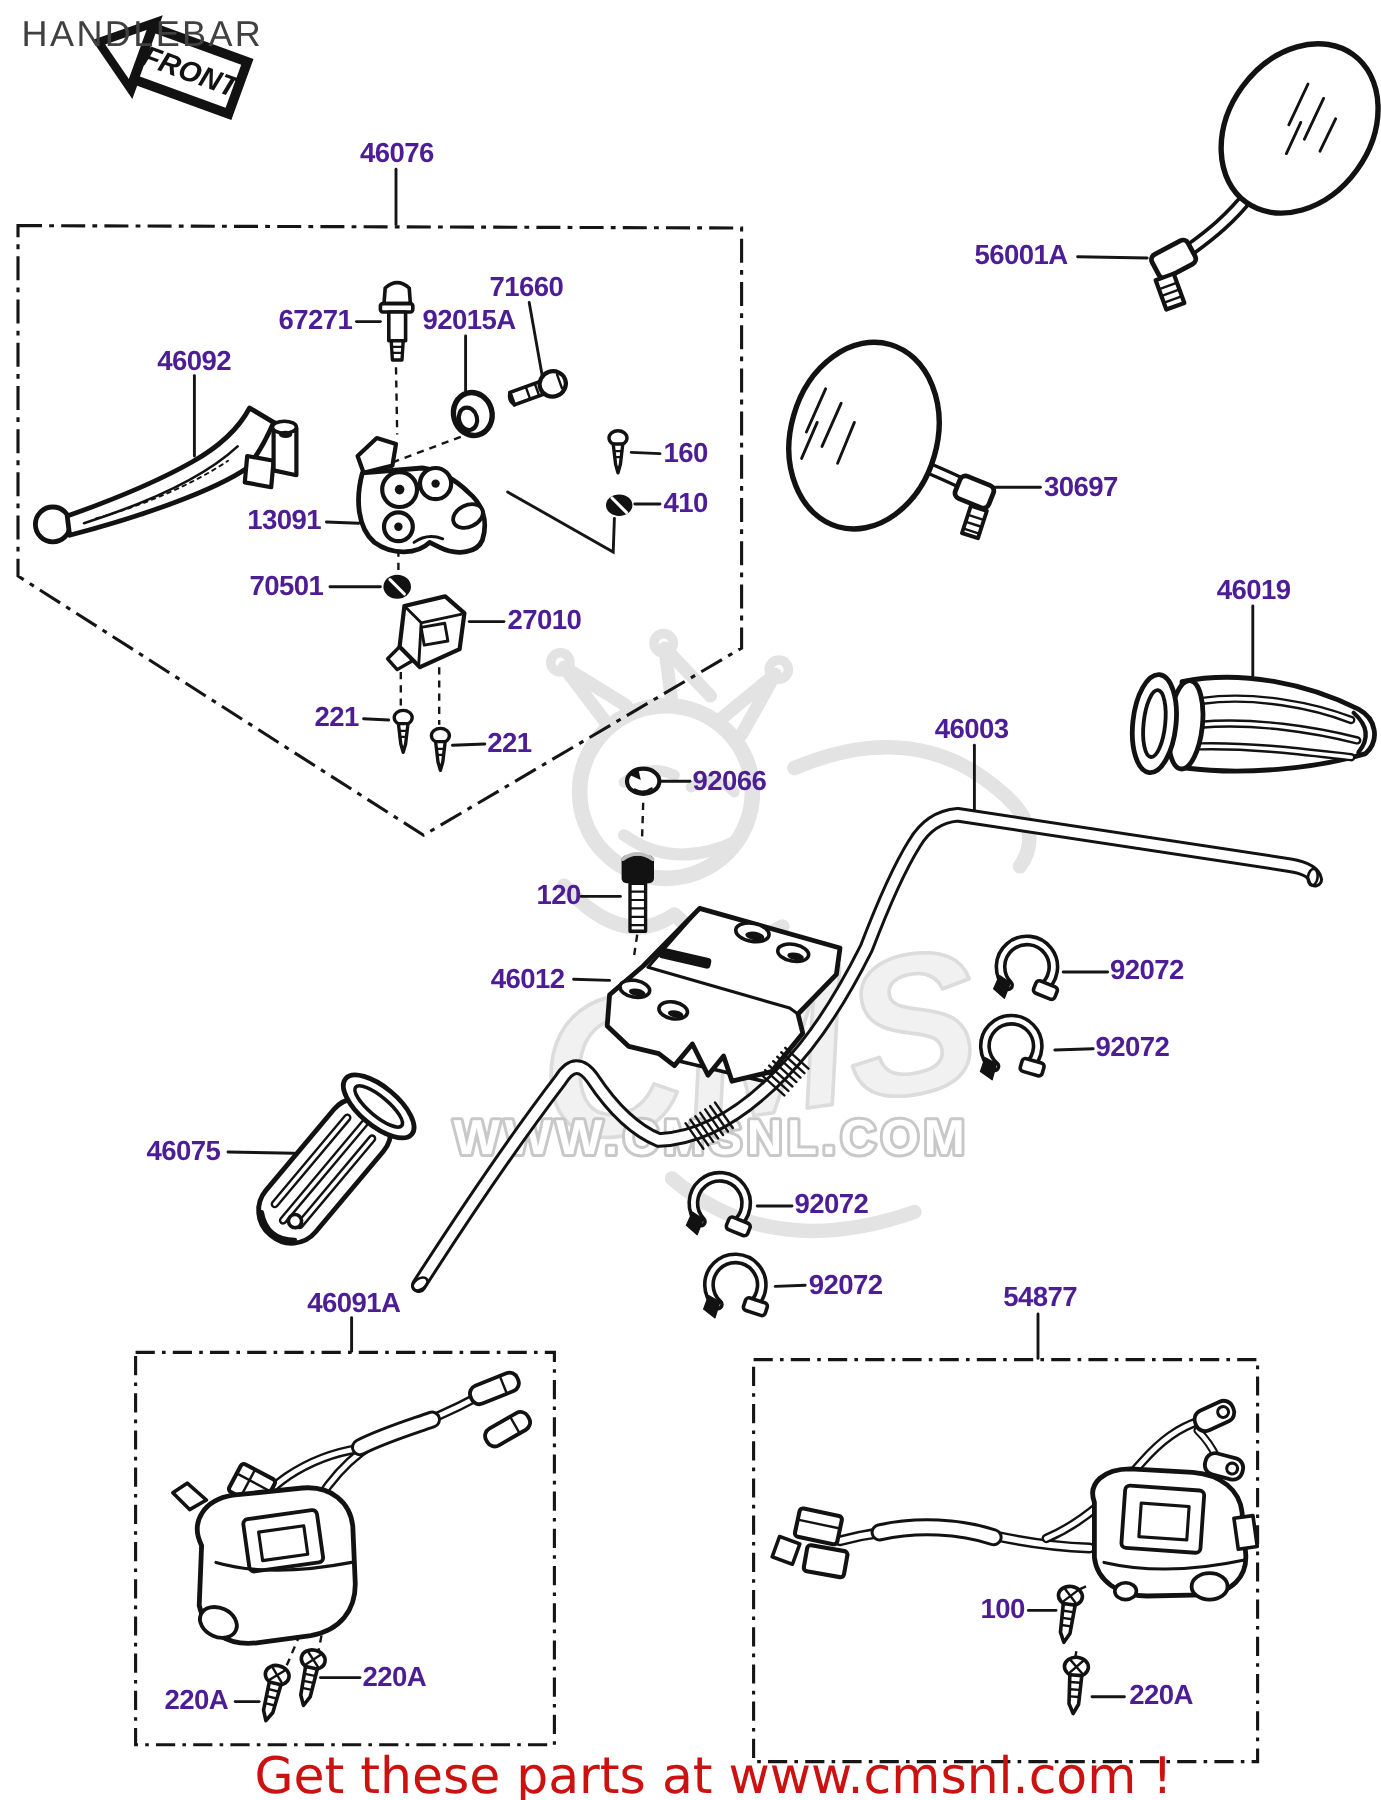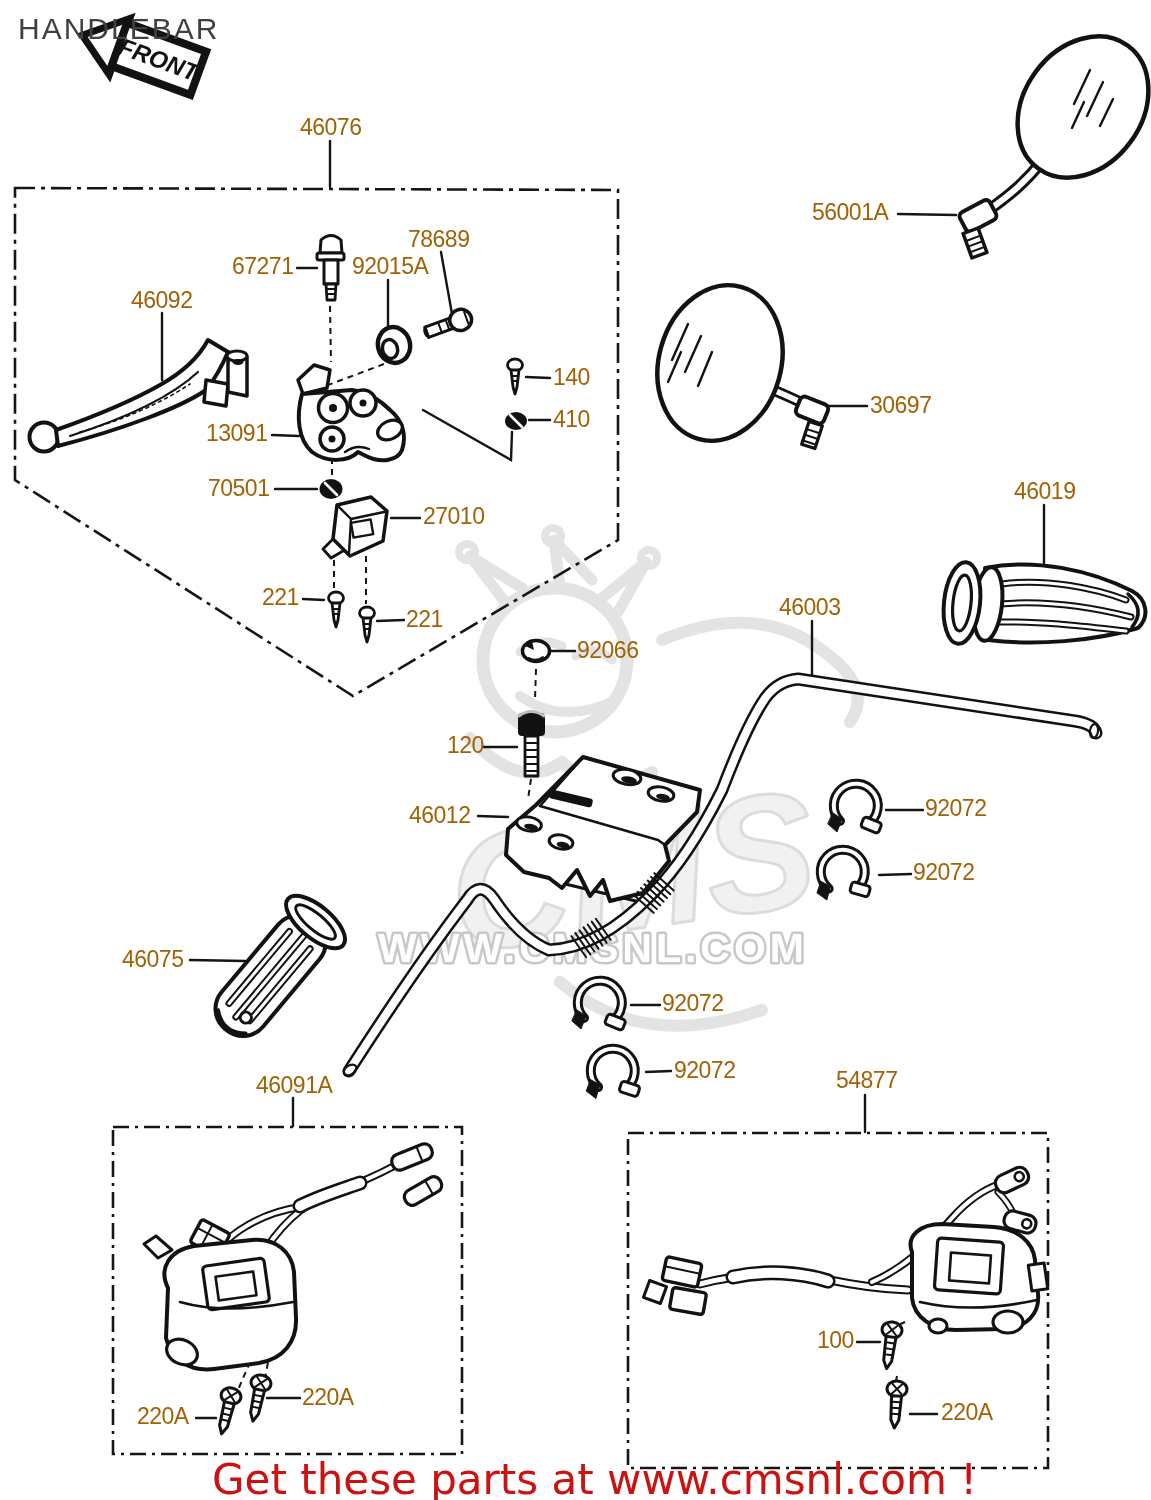--- a/index.html
+++ b/index.html
@@ -1,21 +1,21 @@
 <!DOCTYPE html>
 <html><head>
 <meta charset="utf-8">
 <style>
   html,body{margin:0;padding:0;background:#fff;}
   .stage{position:relative;width:1151px;height:1500px;background:#ffffff;overflow:hidden;
          font-family:"Liberation Sans",sans-serif;}
   svg.diagram{position:absolute;left:0;top:0;}
   .page-title{position:absolute;left:18px;top:12px;font-size:30px;letter-spacing:2px;
               color:#404040;font-weight:400;}
-  .plabel{position:absolute;font-weight:normal;font-size:23px;color:#a16207;
+  .plabel{position:absolute;font-weight:bold;font-size:23px;color:#4c1d95;
           letter-spacing:-0.5px;white-space:nowrap;line-height:1;}
   .promo{position:absolute;left:212px;top:1455px;font-family:"DejaVu Sans",sans-serif;
          font-size:42px;color:#cc1111;white-space:nowrap;}
   .wm-site{font-family:"Liberation Sans",sans-serif;font-weight:bold;}
 </style>
 </head>
 <body>
 
 <div class="stage">
 
@@ -385,23 +385,23 @@
     </g>
 
   </g>
 </svg>
 
 <div class="page-title">HANDLEBAR</div>
 
 <div class="plabel" style="left:300px;top:116px">46076</div>
 <div class="plabel" style="left:232px;top:255px">67271</div>
 <div class="plabel" style="left:352px;top:255px">92015A</div>
-<div class="plabel" style="left:408px;top:228px">78689</div>
+<div class="plabel" style="left:408px;top:228px">71660</div>
 <div class="plabel" style="left:131px;top:289px">46092</div>
-<div class="plabel" style="left:553px;top:366px">140</div>
+<div class="plabel" style="left:553px;top:366px">160</div>
 <div class="plabel" style="left:553px;top:408px">410</div>
 <div class="plabel" style="left:206px;top:422px">13091</div>
 <div class="plabel" style="left:208px;top:477px">70501</div>
 <div class="plabel" style="left:423px;top:505px">27010</div>
 <div class="plabel" style="left:262px;top:586px">221</div>
 <div class="plabel" style="left:406px;top:608px">221</div>
 <div class="plabel" style="left:577px;top:639px">92066</div>
 <div class="plabel" style="left:447px;top:734px">120</div>
 <div class="plabel" style="left:409px;top:804px">46012</div>
 <div class="plabel" style="left:779px;top:596px">46003</div>

